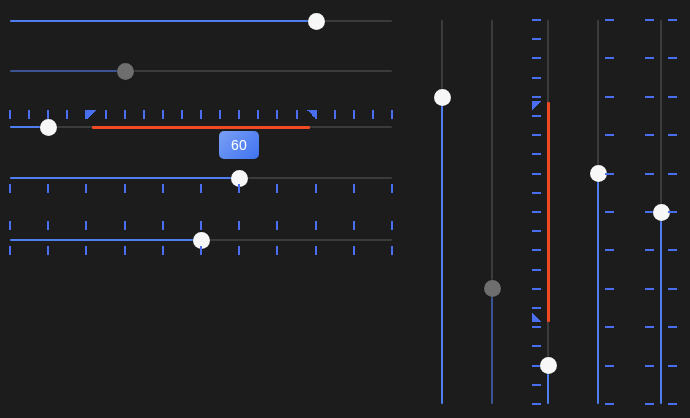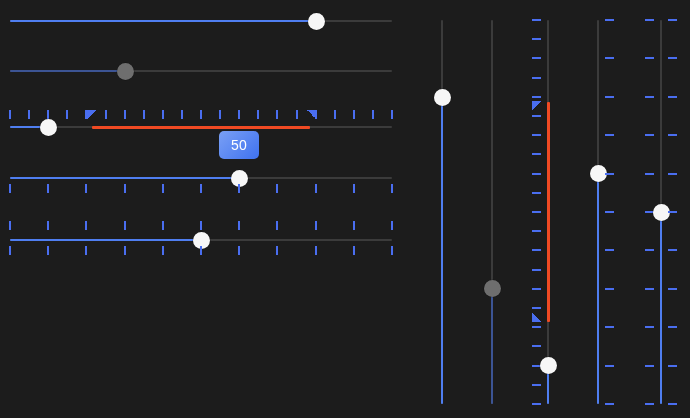--- a/index.html
+++ b/index.html
@@ -198,21 +198,21 @@
   <div class="flag left" style="left:88px;  top:110px;"></div>
   <div class="flag right" style="left:308px; top:110px;"></div>
 
   <div class="h-slider" style="left:10px; top:126px; width:382px;">
     <div class="h-rail"></div>
     <div class="h-fill" style="width:38px;"></div>
     <div class="h-fill orange" style="left:82px; width:218px;"></div>
     <div class="h-thumb" style="left:38px;"></div>
   </div>
 
-  <div class="bubble" style="left:219px; top:131px;">50</div>
+  <div class="bubble" style="left:219px; top:131px;">60</div>
 
   <div class="h-slider" style="left:10px; top:177px; width:382px;">
     <div class="h-rail"></div>
     <div class="h-fill" style="width:229px;"></div>
     <div class="h-thumb" style="left:229px;"></div>
   </div>
   <div class="tickrow" id="h4-ticks" style="left:10px; top:184px; width:382px;">
       <div class="tick" style="left: 0px;"></div>
       <div class="tick" style="left: 38.2px;"></div>
       <div class="tick" style="left: 76.4px;"></div>

